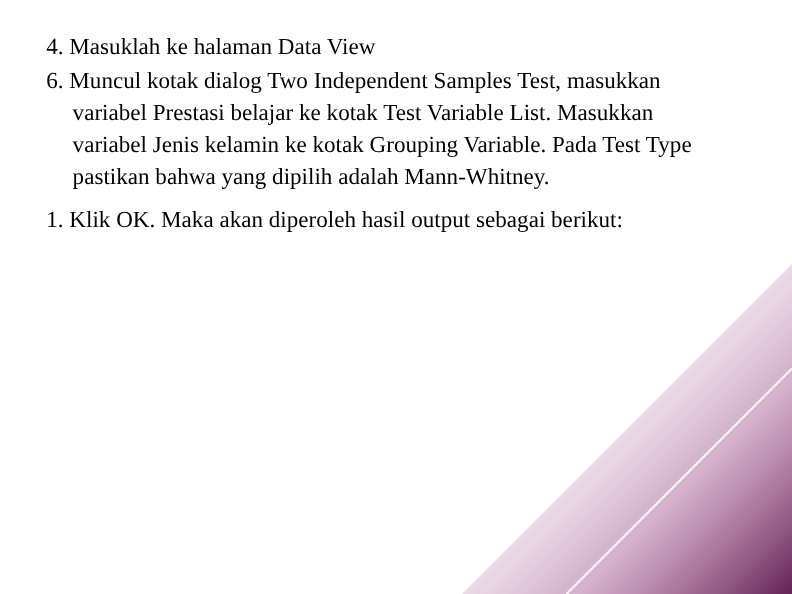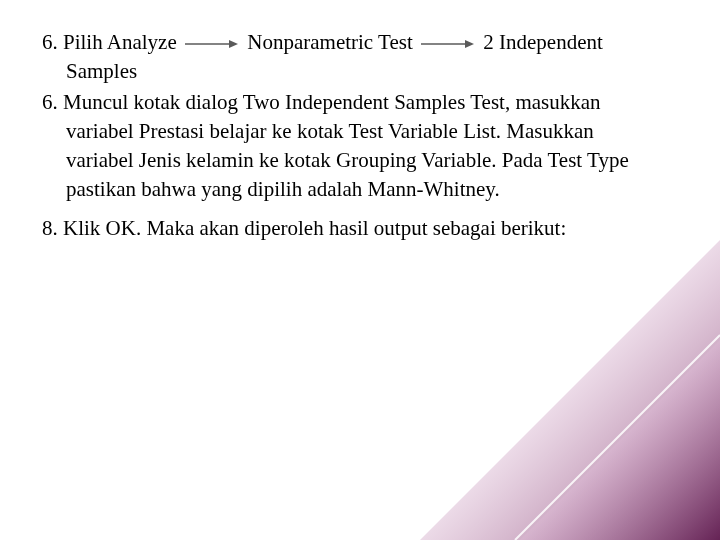--- a/index.html
+++ b/index.html
@@ -43,48 +43,34 @@
     width: 340px;
     height: 340px;
     pointer-events: none;
   }
 </style>
 </head>
 <body>
 
 <div class="content">
 
+  <div class="item">
+    <span>4. Masuklah ke halaman Data View</span>
+  </div>
 
 
-  <div class="item item-hang">
-    <span>6. Pilih Analyze</span>
-    <span class="arrow">
-      <svg width="54" height="10" viewBox="0 0 54 10">
-        <line x1="0" y1="5" x2="44" y2="5" stroke="#5a5a5a" stroke-width="1.4"></line>
-        <polygon points="44,1 53,5 44,9" fill="#5a5a5a"></polygon>
-      </svg>
-    </span>
-    <span>Nonparametric Test</span>
-    <span class="arrow">
-      <svg width="54" height="10" viewBox="0 0 54 10">
-        <line x1="0" y1="5" x2="44" y2="5" stroke="#5a5a5a" stroke-width="1.4"></line>
-        <polygon points="44,1 53,5 44,9" fill="#5a5a5a"></polygon>
-      </svg>
-    </span>
-    <span>2 Independent Samples</span>
-  </div>
 
   <div class="item item-hang">
     <span>6. Muncul kotak dialog Two Independent Samples Test, masukkan variabel Prestasi belajar ke kotak Test Variable List. Masukkan variabel Jenis kelamin ke kotak Grouping Variable. Pada Test Type pastikan bahwa yang dipilih adalah Mann-Whitney.</span>
   </div>
 
   <div class="block2">
 
     <div class="item item-hang">
-      <span>8. Klik OK. Maka akan diperoleh hasil output sebagai berikut:</span>
+      <span>1. Klik OK. Maka akan diperoleh hasil output sebagai berikut:</span>
     </div>
   </div>
 
 </div>
 
 <div class="corner">
   <svg width="340" height="340" viewBox="0 0 340 340">
     <defs>
       <linearGradient id="g1" x1="0%" y1="0%" x2="100%" y2="100%">
         <stop offset="0%" stop-color="#ffffff" stop-opacity="0"></stop>

